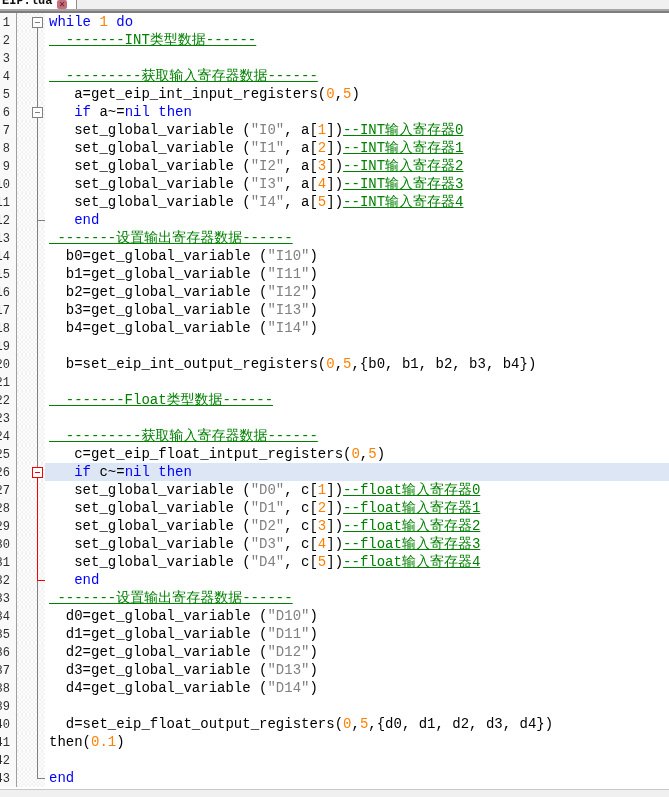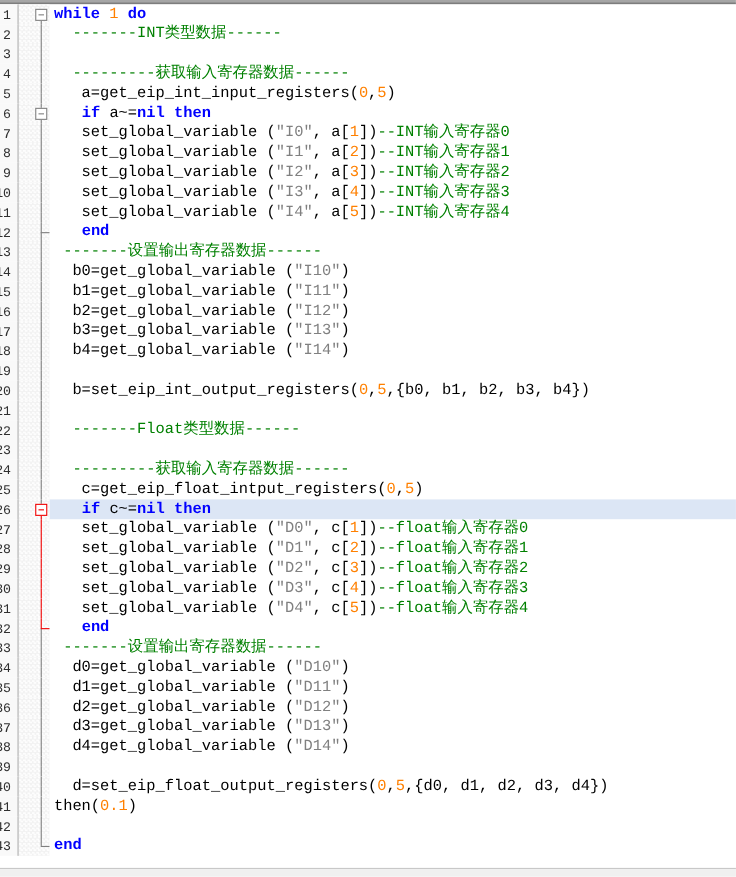--- a/index.html
+++ b/index.html
@@ -58,35 +58,42 @@
   }
   .fbox.active { border-color:var(--fold-active,#f00000); }
   .fbox.active::after { background:var(--fold-active,#f00000); }
 
   .code {
     flex:1; padding-left:4px; white-space:pre; overflow:hidden;
     font-family:"Liberation Mono","DejaVu Sans Mono",monospace;
     font-size:14px; color:var(--plain,#000);
   }
   .row.hl .code { background:var(--current-line,#dce6f5); }
-  .seg-k { color:var(--keyword,#0000ff); font-weight:bold;text-align:center; }
+  .seg-k { color:var(--keyword,#0000ff); font-weight:normal;text-align:center; }
   .seg-p { color:var(--plain,#000000); }
-  .seg-c { color:var(--comment,#008000); }
+  .seg-c { color:var(--comment,#008000);text-decoration:underline; }
   .seg-n { color:var(--number,#ff8000); }
   .seg-s { color:var(--string,#808080); }
 
   #bottom-strip {
     position:absolute; left:0; right:0; bottom:0; height:8px;
     background:#f0f0f0; border-top:1px solid #c8c8c8;
   }
 </style>
 </head>
 <body>
 
 <div id="app">
+  <div id="tabbar">
+    <div class="tab">
+      <span class="tab-title">EIP.lua</span>
+      <span class="tab-close">✕</span>
+    </div>
+    <div class="tab-sep"></div>
+  </div>
   <div id="bar-line1"></div>
   <div id="bar-line2"></div>
 
   <div id="editor">
       <div class="row">
         <div class="gut-num">
           <span>1</span>
         </div>
         <div class="gut-fold">
           <div class="fl down" style="background: rgb(128, 128, 128);"></div>

